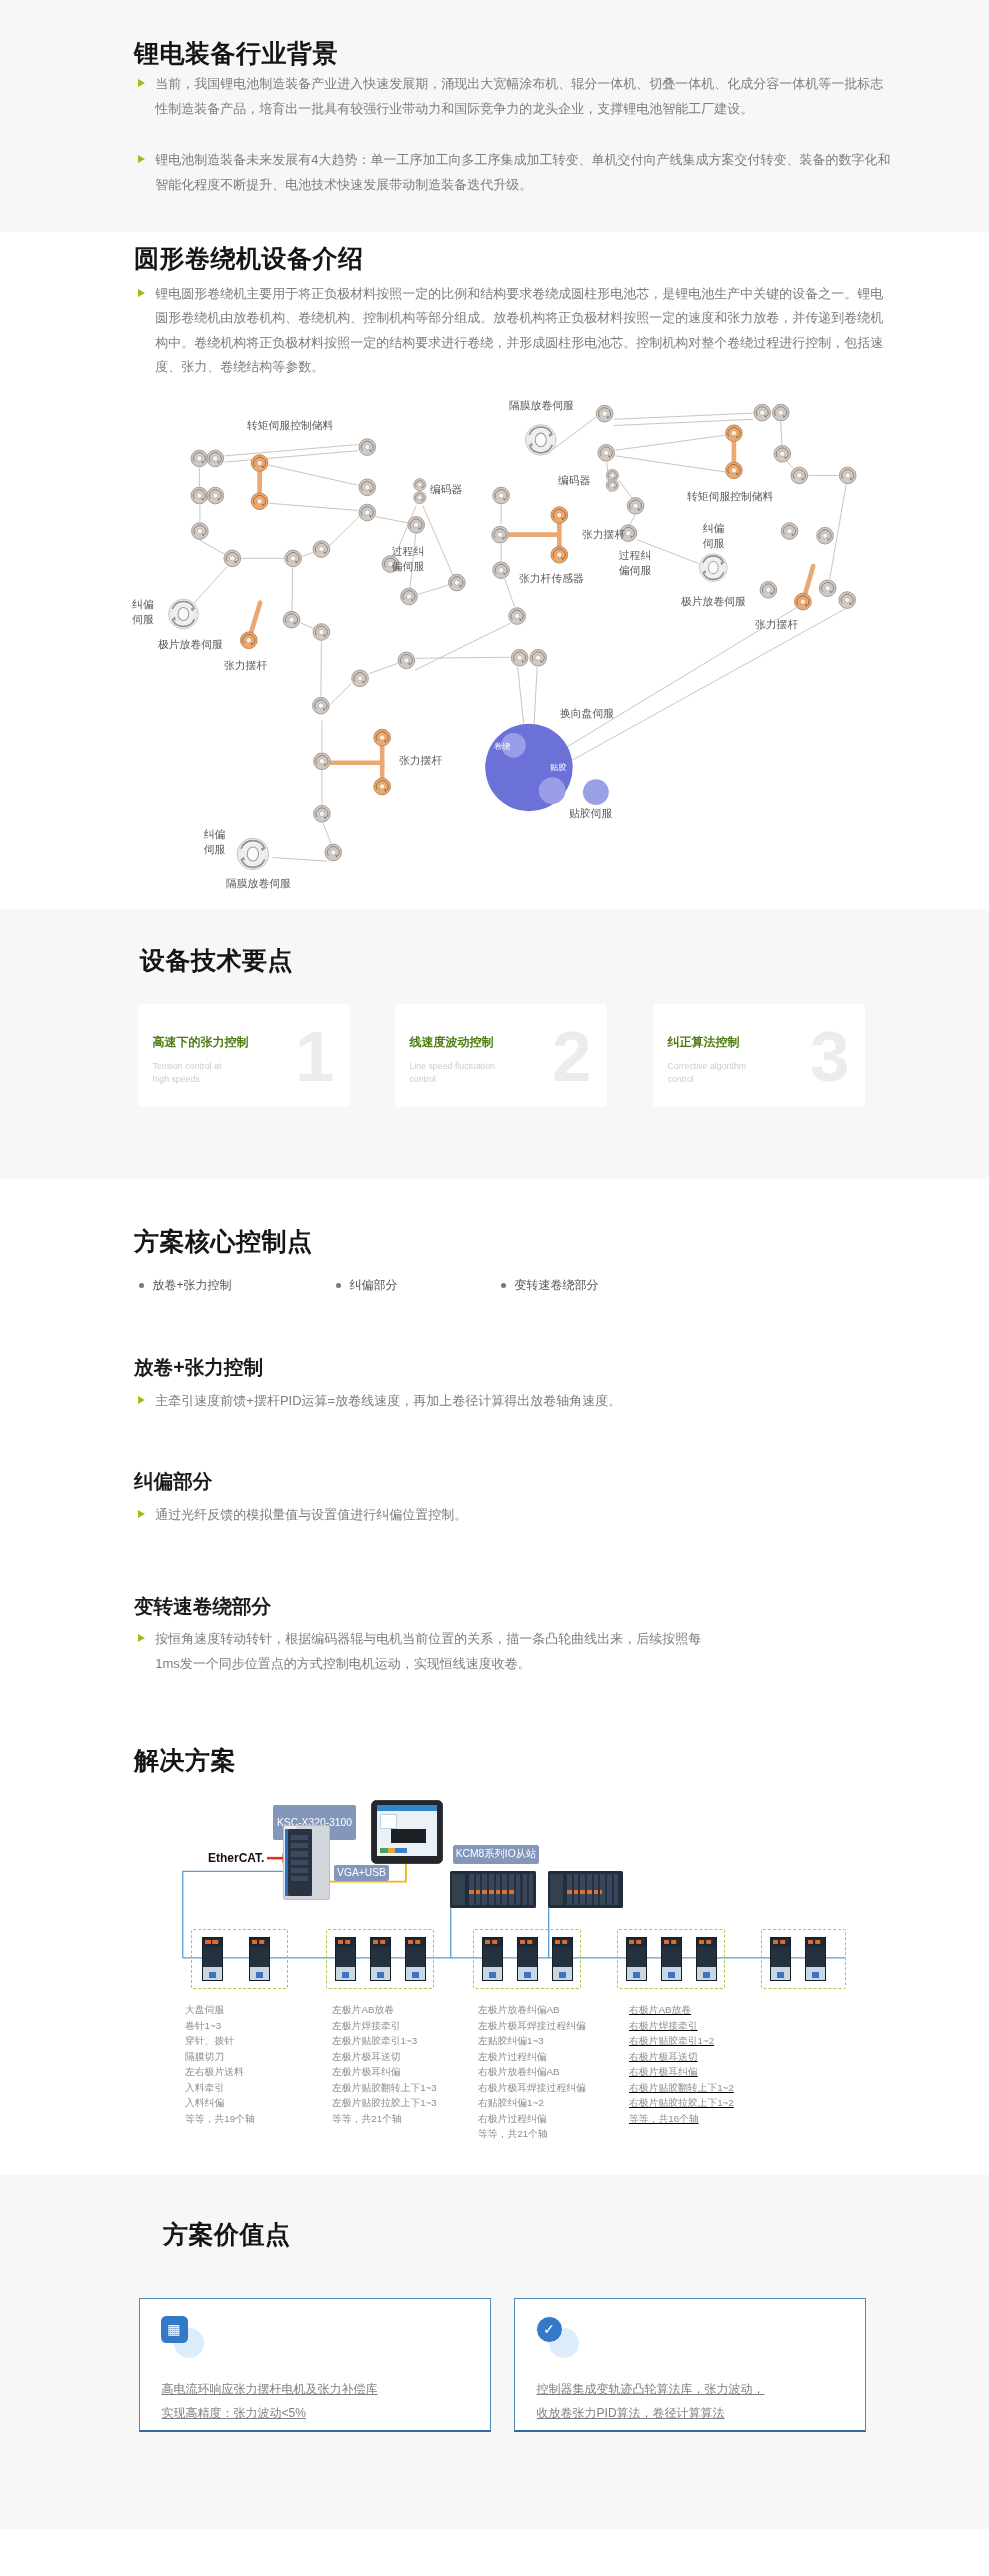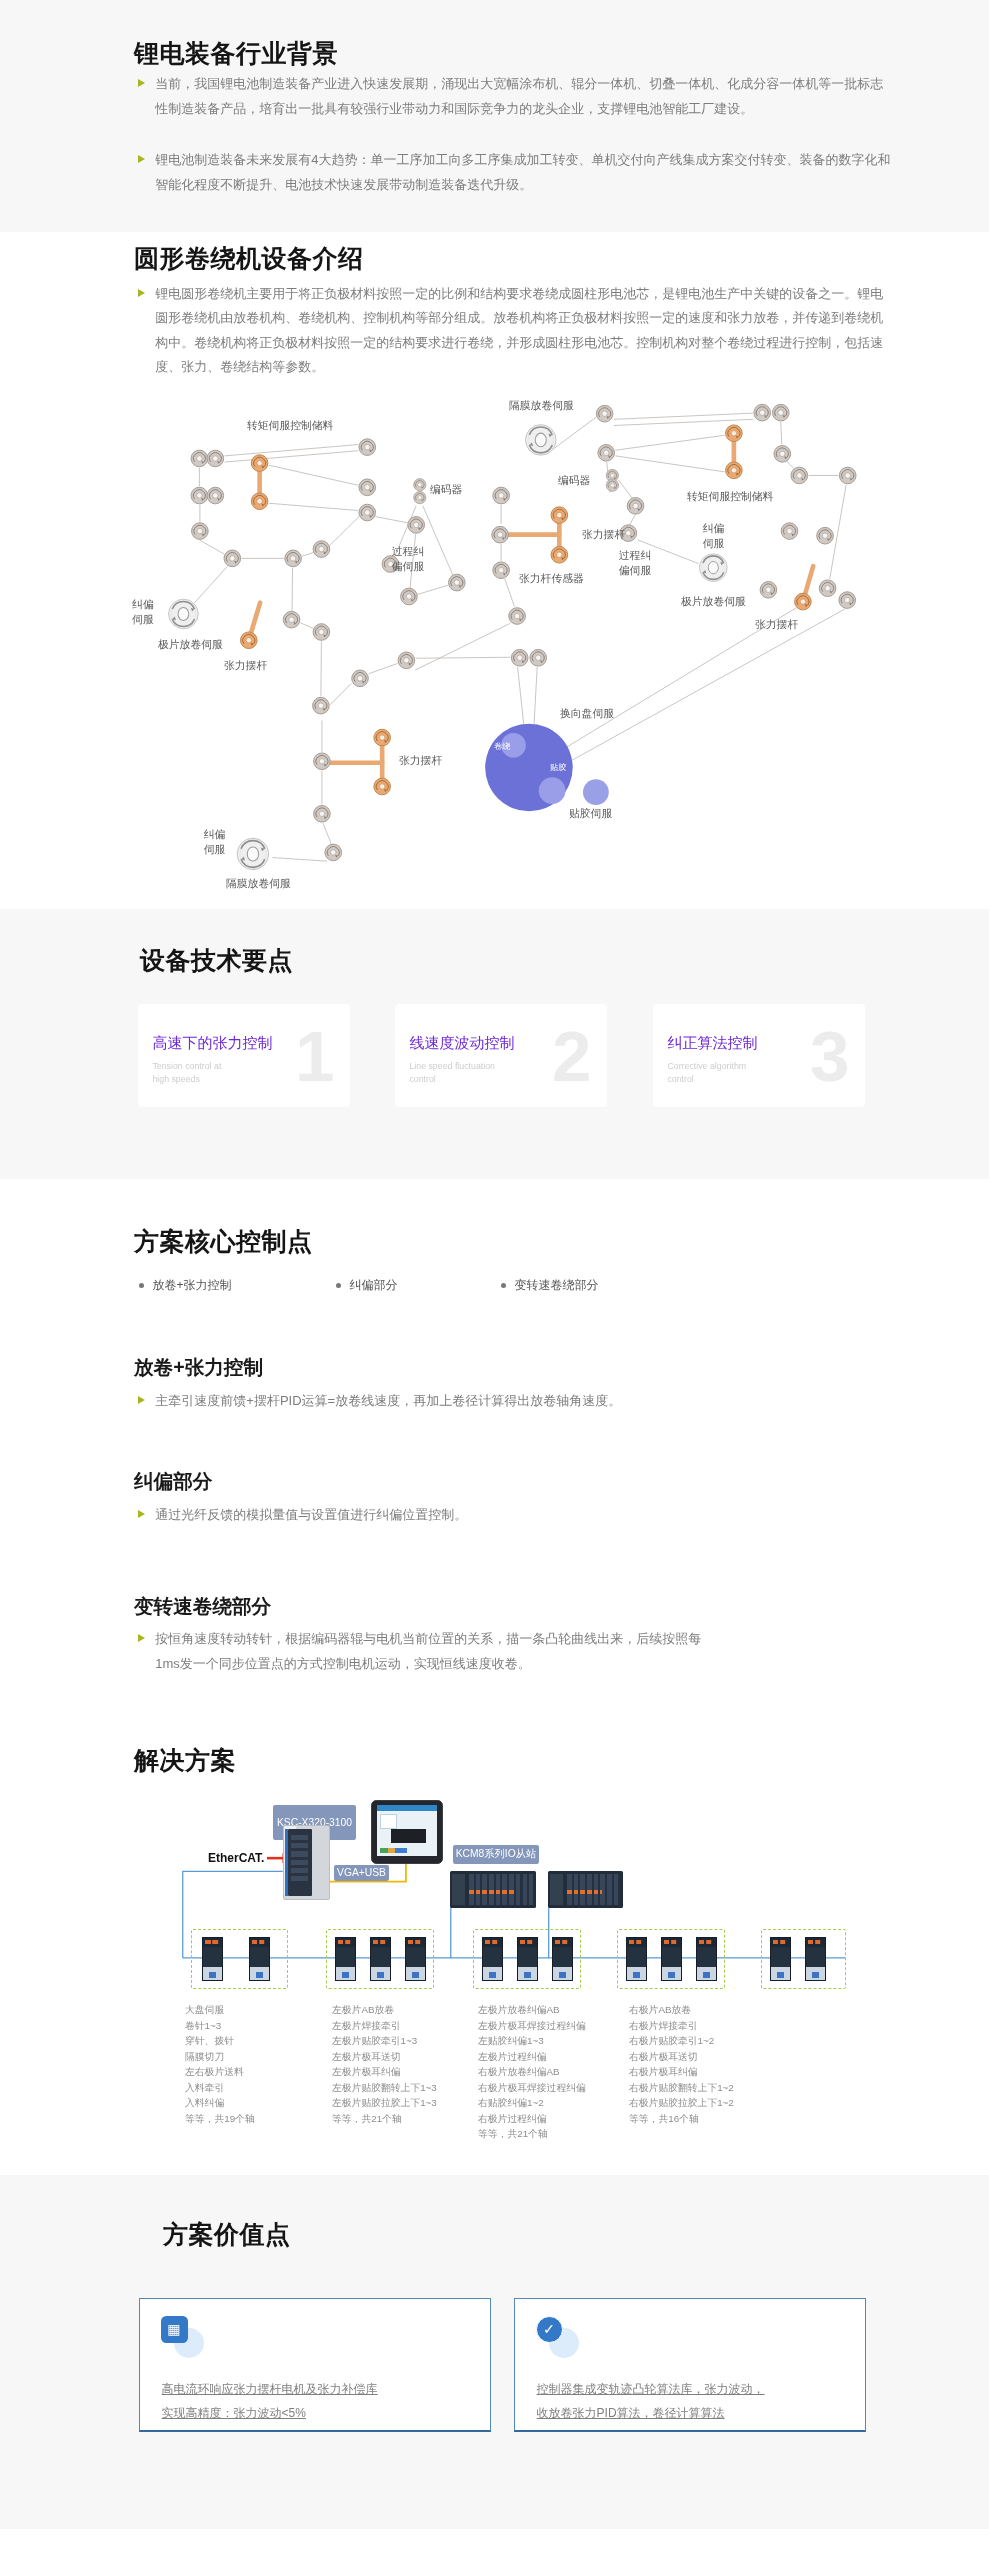--- a/index.html
+++ b/index.html
@@ -12,21 +12,21 @@
   .btxt{margin:0;font-size:13px;color:#7d7d7d;line-height:1.92;}
   
   .mdiag{position:absolute;left:118px;top:386px;width:757px;height:526px;}
   .mdiag svg{position:absolute;left:0;top:0;}
   .dlab{position:absolute;font-size:10.8px;color:#5a5a5a;line-height:1.4;white-space:nowrap;}
   .dlab.wrap{white-space:normal;text-align:center;}
   .dlab.white{color:#ffffff;font-size:8.2px;}
   
   .tcard{position:absolute;width:212px;height:103px;background:#fff;border-radius:4.1px;}
   .tnum{position:absolute;right:15.5px;top:50%;transform:translateY(-50%);font-size:71px;font-weight:700;color:#ececec;line-height:1;}
-  .tct{position:absolute;left:14.4px;top:30px;font-size:15px;font-weight:400;color:#6d28d9;white-space:nowrap;}
+  .tct{position:absolute;left:14.4px;top:30px;font-size:12px;font-weight:700;color:#4d7c0f;white-space:nowrap;}
   .tce{position:absolute;left:14.4px;top:56px;font-size:8.8px;color:#cdcdcd;line-height:1.5;width:103px;}
   
   .citem{position:absolute;display:flex;align-items:center;font-size:12px;color:#555;}
   .cdot{width:5.2px;height:5.2px;border-radius:50%;background:#777;margin-right:8.2px;flex:0 0 auto;}
   
   .slabel{position:absolute;background:#8496ba;color:#fff;font-size:10.3px;display:flex;align-items:center;justify-content:center;border-radius:2.1px;white-space:nowrap;}
   .ipc{position:absolute;background:linear-gradient(100deg,#eceef1 0 22%,#d3d7dc 22% 100%);border:0.5px solid #b9bec5;border-radius:2.1px;}
   .ipc .front{position:absolute;left:4.1px;top:3.1px;bottom:3.1px;width:24px;background:#2a3342;border-radius:1px;}
   .ipc .stripe{position:absolute;left:1px;top:3.1px;bottom:3.1px;width:3.1px;background:#2f6fc1;}
   .ipc .ports{position:absolute;left:7.2px;top:9.3px;width:16.5px;height:48px;background:repeating-linear-gradient(#3c4a5e 0 5.2px,#2a3342 5.2px 8.2px);}
@@ -360,21 +360,21 @@
     <div class="sline">左极片放卷纠偏AB</div>
     <div class="sline">左极片极耳焊接过程纠偏</div>
     <div class="sline">左贴胶纠偏1~3</div>
     <div class="sline">左极片过程纠偏</div>
     <div class="sline">右极片放卷纠偏AB</div>
     <div class="sline">右极片极耳焊接过程纠偏</div>
     <div class="sline">右贴胶纠偏1~2</div>
     <div class="sline">右极片过程纠偏</div>
     <div class="sline">等等，共21个轴</div>
   </div>
-  <div class="scol" style="left:629px;top:2004px;">
+  <div class="scol" style="left:629px;top:2004px;text-decoration:underline;">
     <div class="sline">右极片AB放卷</div>
     <div class="sline">右极片焊接牵引</div>
     <div class="sline">右极片贴胶牵引1~2</div>
     <div class="sline">右极片极耳送切</div>
     <div class="sline">右极片极耳纠偏</div>
     <div class="sline">右极片贴胶翻转上下1~2</div>
     <div class="sline">右极片贴胶拉胶上下1~2</div>
     <div class="sline">等等，共16个轴</div>
   </div>
 

